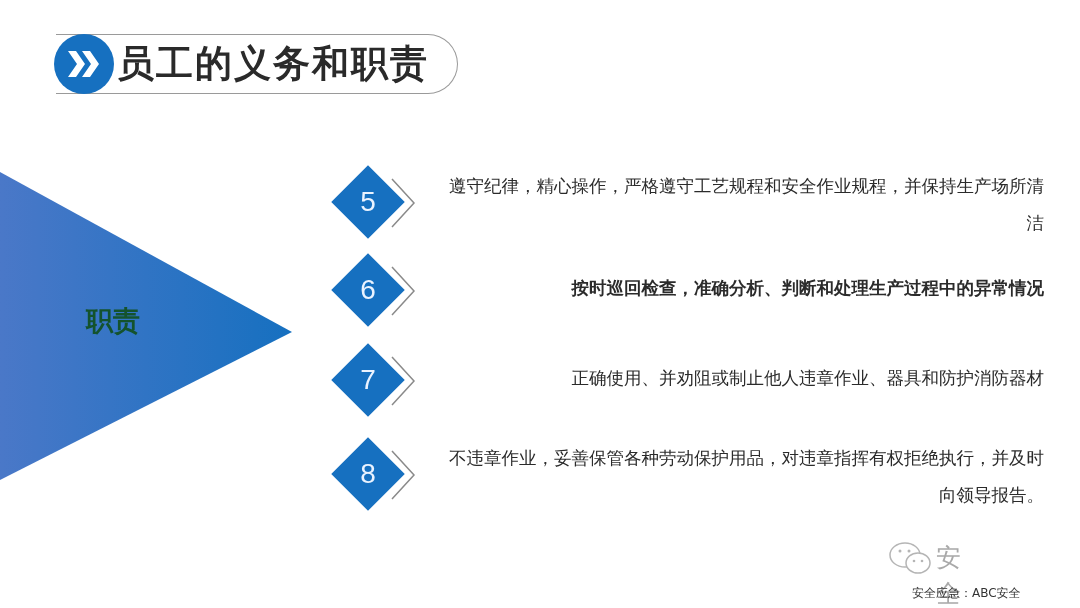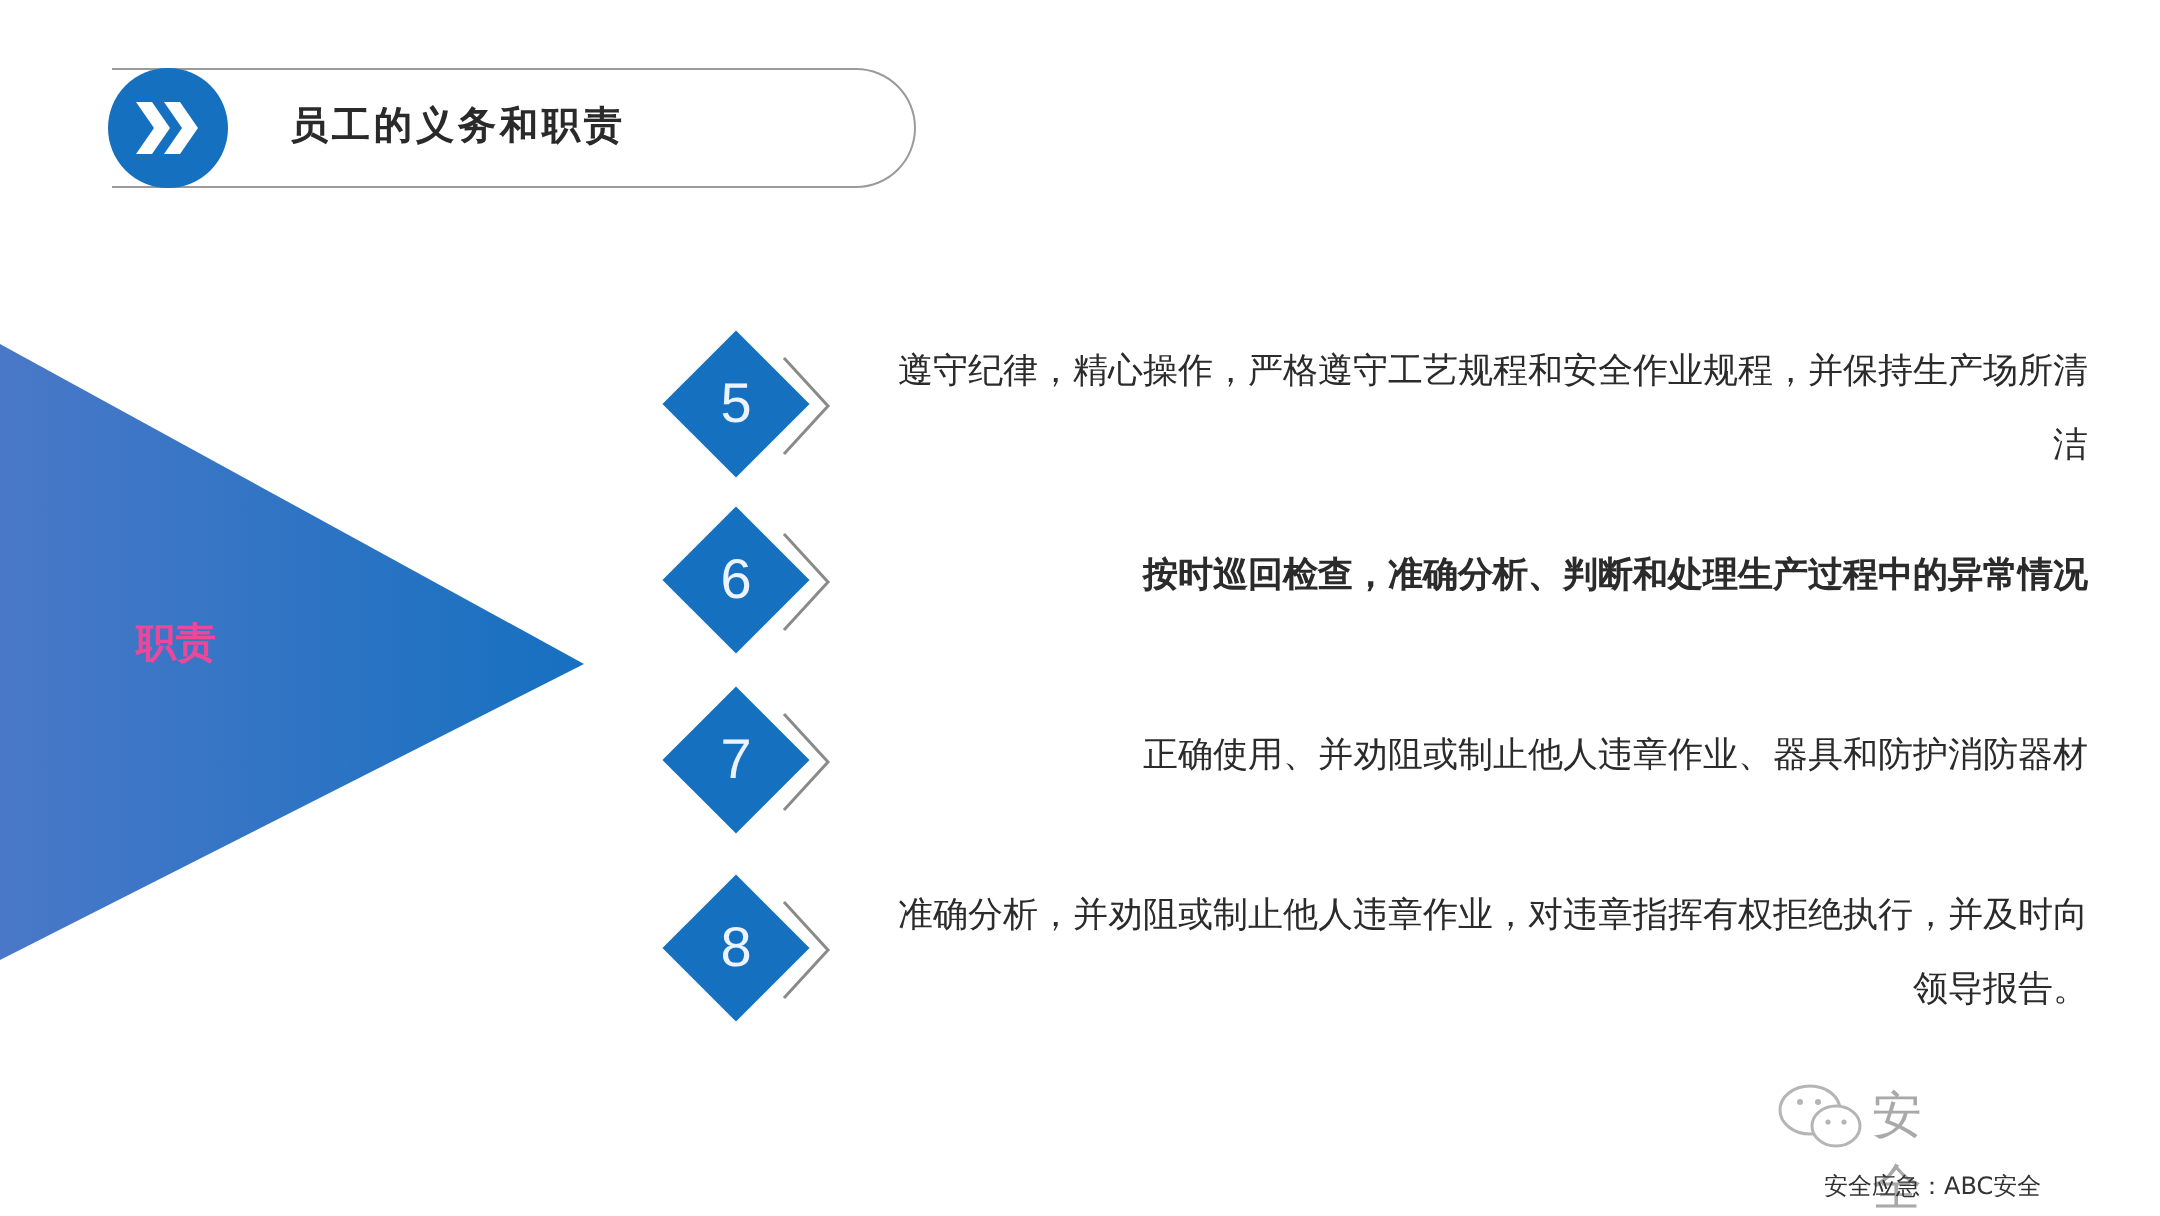--- a/index.html
+++ b/index.html
@@ -3,24 +3,24 @@
   <meta charset="utf-8">
   <style>
     html, body { margin:0; padding:0; }
     body { width:1080px; height:608px; background:#ffffff; position:relative; overflow:hidden;
            font-family: "DejaVu Sans", "Liberation Sans", sans-serif; }
     .header-pill { position:absolute; left:56px; top:34px; width:402px; height:60px;
                    border:1px solid #9a9a9a; border-left:none; border-radius:0 30px 30px 0; box-sizing:border-box; }
     .header-pill::before { content:""; position:absolute; left:-2px; top:-1px; width:30px; height:60px; }
     .header-circle { position:absolute; left:54px; top:34px; width:60px; height:60px; border-radius:50%;
                      background:#1670c0; display:flex; align-items:center; justify-content:center; }
-    .header-title { position:absolute; left:145px; top:44px; font-family:Liberation Mono, monospace;
-                    font-size:19px; font-weight:bold; color:#2a2a2a; letter-spacing:2px; line-height:40px; }
+    .header-title { position:absolute; left:117px; top:44px; font-family:Liberation Serif, serif;
+                    font-size:37px; font-weight:bold; color:#2a2a2a; letter-spacing:2px; line-height:40px; }
     .triangle { position:absolute; left:0; top:172px; width:292px; height:308px; }
-    .tri-label { position:absolute; left:68px; top:304px; font-size:20px; font-weight:bold; color:#ec4899; line-height:34px; }
+    .tri-label { position:absolute; left:86px; top:304px; font-size:27px; font-weight:bold; color:#14532d; line-height:34px; }
     .item { position:absolute; left:330px; }
     .diamond { position:absolute; left:12px; width:52px; height:52px; background:#1670c0; transform:rotate(45deg); }
     .num { position:absolute; left:0; width:76px; text-align:center; color:#eaf3ff; font-size:28px;
            font-family:"Liberation Sans","DejaVu Sans",sans-serif; line-height:32px; }
     .chev { position:absolute; left:60px; }
     .item-text { position:absolute; left:104px; width:610px; font-size:17.5px; color:#2b2b2b; line-height:37px;text-align:right; }
     .watermark { position:absolute; left:888px; top:540px; }
     .wm-brand { position:absolute; left:48px; top:0; font-size:25px; color:#a9a9a9; line-height:36px; letter-spacing:1px; }
     .wm-sub { position:absolute; left:912px; top:585px; font-size:12px; color:#333; line-height:16px; }
   </style>
@@ -73,21 +73,21 @@
   </svg>
   <div class="item-text" style="top:17px;">正确使用、并劝阻或制止他人违章作业、器具和防护消防器材</div>
 </div>
 
 <div class="item" style="top:437px;">
   <div class="diamond" style="top:11px;"></div>
   <div class="num" style="top:21px;">8</div>
   <svg class="chev" style="top:12px;" width="28" height="52" viewBox="0 0 28 52">
     <polyline points="2,2 24,26 2,50" fill="none" stroke="#8a8a8a" stroke-width="1.5"></polyline>
   </svg>
-  <div class="item-text" style="top:3px;">准确分析，并劝阻或制止他人违章作业，对违章指挥有权拒绝执行，并及时向领导报告。</div>
+  <div class="item-text" style="top:3px;">不违章作业，妥善保管各种劳动保护用品，对违章指挥有权拒绝执行，并及时向领导报告。</div>
 </div>
 
 <div class="watermark">
   <svg width="46" height="38" viewBox="0 0 46 38" style="position:absolute;left:0;top:0;">
     <ellipse cx="17" cy="15" rx="15" ry="12" fill="none" stroke="#b5b5b5" stroke-width="1.5"></ellipse>
     <ellipse cx="30" cy="23" rx="12" ry="10" fill="#ffffff" stroke="#b5b5b5" stroke-width="1.5"></ellipse>
     <circle cx="12" cy="11" r="1.5" fill="#b5b5b5"></circle>
     <circle cx="21" cy="11" r="1.5" fill="#b5b5b5"></circle>
     <circle cx="26" cy="21" r="1.3" fill="#b5b5b5"></circle>
     <circle cx="34" cy="21" r="1.3" fill="#b5b5b5"></circle>

